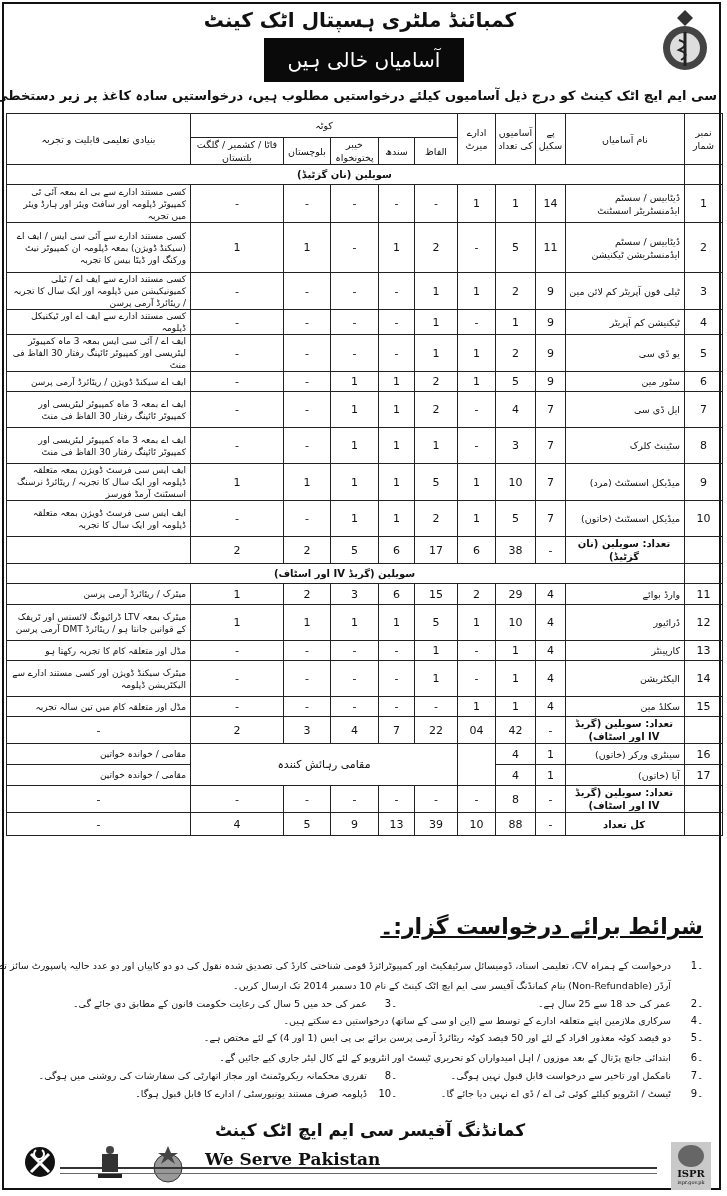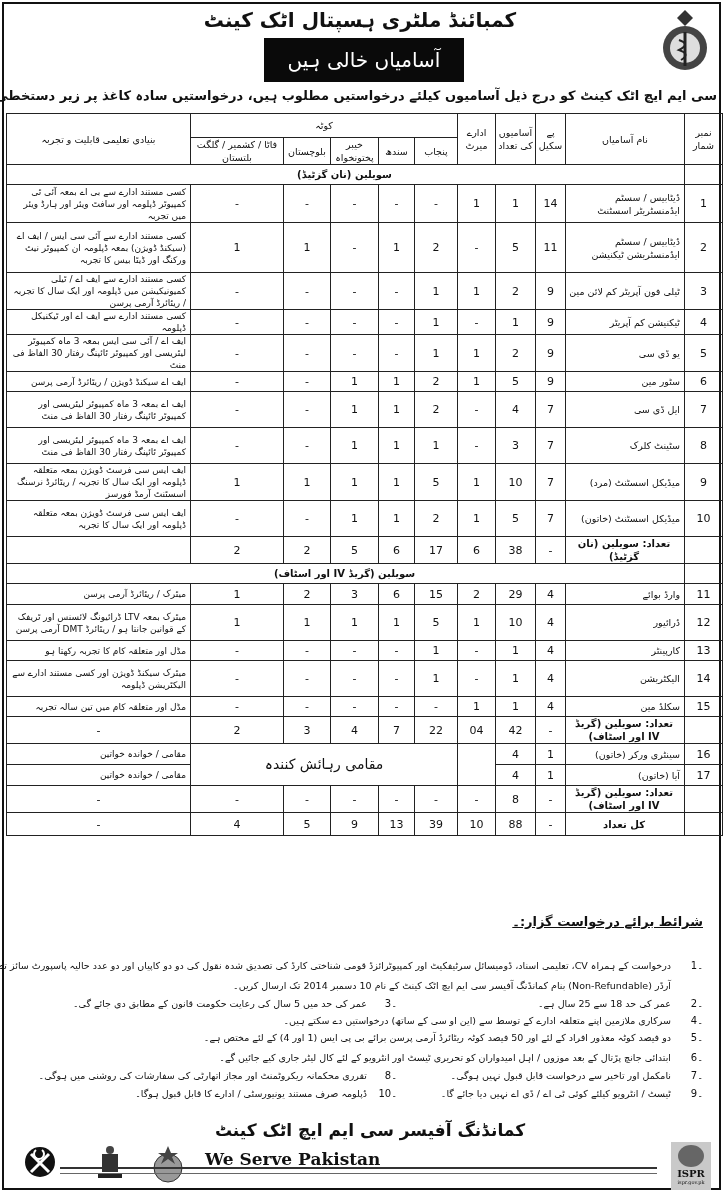--- a/index.html
+++ b/index.html
@@ -9,21 +9,21 @@
   .hdr-title{position:absolute;left:200px;top:8px;width:320px;text-align:center;font-size:20px;font-weight:bold;}
   .hdr-banner{position:absolute;left:264px;top:38px;width:200px;height:44px;background:#0a0a0a;color:#fff;display:flex;align-items:center;justify-content:center;font-size:20px;}
   .emblem{position:absolute;right:16px;top:8px;width:52px;height:72px;}
   .intro{position:absolute;left:10px;right:10px;top:88px;text-align:center;font-size:13px;font-weight:bold;white-space:nowrap;}
   table.vac{position:absolute;left:6px;top:113px;width:716px;border-collapse:collapse;table-layout:fixed;}
   table.vac td,table.vac th{border:1px solid #222;font-size:11px;text-align:center;padding:0 2px;font-weight:normal;line-height:13px;vertical-align:middle;}
   table.vac th{font-size:9.5px;}
   .q{direction:rtl;text-align:right !important;font-size:9px !important;line-height:12px !important;padding-right:4px !important;}
   .nm{direction:rtl;text-align:right !important;font-size:9.5px !important;padding-right:4px !important;}
   .sec{direction:rtl;text-align:center;font-weight:bold !important;font-size:10px !important;padding-right:4px !important;}
-  .terms-title{position:absolute;right:24px;top:914px;font-size:13px;font-weight:bold;text-decoration:underline;direction:rtl;}
+  .terms-title{position:absolute;right:24px;top:914px;font-size:22px;font-weight:bold;text-decoration:underline;direction:rtl;}
   .term{position:absolute;direction:rtl;font-size:9.5px;white-space:nowrap;}
   .tn{position:absolute;font-size:10px;}
   .sign{position:absolute;left:200px;width:340px;top:1120px;text-align:center;font-size:17px;font-weight:bold;direction:rtl;}
   .footer-line{position:absolute;left:60px;right:70px;top:1167px;height:4px;border-top:2px solid #333;border-bottom:1px solid #666;}
   .serve{position:absolute;left:205px;top:1149px;font-family:"DejaVu Serif",serif;font-weight:bold;font-size:17px;}
   .logo{position:absolute;top:1144px;width:36px;height:40px;}
   .ispr{position:absolute;right:16px;top:1142px;width:40px;height:48px;background:#c9c9c9;text-align:center;font-family:"DejaVu Serif",serif;font-size:10px;font-weight:bold;}
 </style>
 </head>
 <body>
@@ -63,21 +63,21 @@
     <th rowspan="2" class="urdu">آسامیوں کی تعداد</th>
     <th rowspan="2" class="urdu">پے سکیل</th>
     <th rowspan="2" class="urdu">نام آسامیاں</th>
     <th rowspan="2" class="urdu">نمبر شمار</th>
   </tr>
   <tr style="height:22px">
     <th class="urdu">فاٹا / کشمیر / گلگت بلتستان</th>
     <th class="urdu">بلوچستان</th>
     <th class="urdu">خیبر پختونخواہ</th>
     <th class="urdu">سندھ</th>
-    <th class="urdu">پنجاب</th>
+    <th class="urdu">الفاظ</th>
   </tr>
   <tr style="height:20px">
     <td colspan="10" class="sec">سویلین (نان گزٹیڈ)</td>
         <td></td>
   </tr>
   </tbody>
     <tbody id="rows1">
       <tr style="height: 38px;">
         <td class="q">کسی مستند ادارے سے بی اے بمعہ آئی ٹی کمپیوٹر ڈپلومہ اور سافٹ ویئر اور ہارڈ ویئر میں تجربہ</td>
         <td>-</td>
@@ -304,21 +304,21 @@
         <td>7</td>
         <td>22</td>
         <td>04</td>
         <td>42</td>
         <td>-</td>
         <td class="sec">تعداد: سویلین (گریڈ IV اور اسٹاف)</td>
         <td></td>
       </tr>
   <tr style="height:21px">
     <td class="q">مقامی / خواندہ خواتین</td>
-    <td colspan="5" rowspan="2" class="urdu" style="font-size:14px">مقامی رہائش کنندہ</td>
+    <td colspan="5" rowspan="2" class="urdu" style="font-size:11px">مقامی رہائش کنندہ</td>
     <td rowspan="2"></td>
     <td>4</td>
     <td>1</td>
     <td class="nm">سینٹری ورکر (خاتون)</td>
     <td>16</td>
   </tr>
   <tr style="height:21px">
     <td class="q">مقامی / خواندہ خواتین</td>
     <td>4</td>
     <td>1</td>

